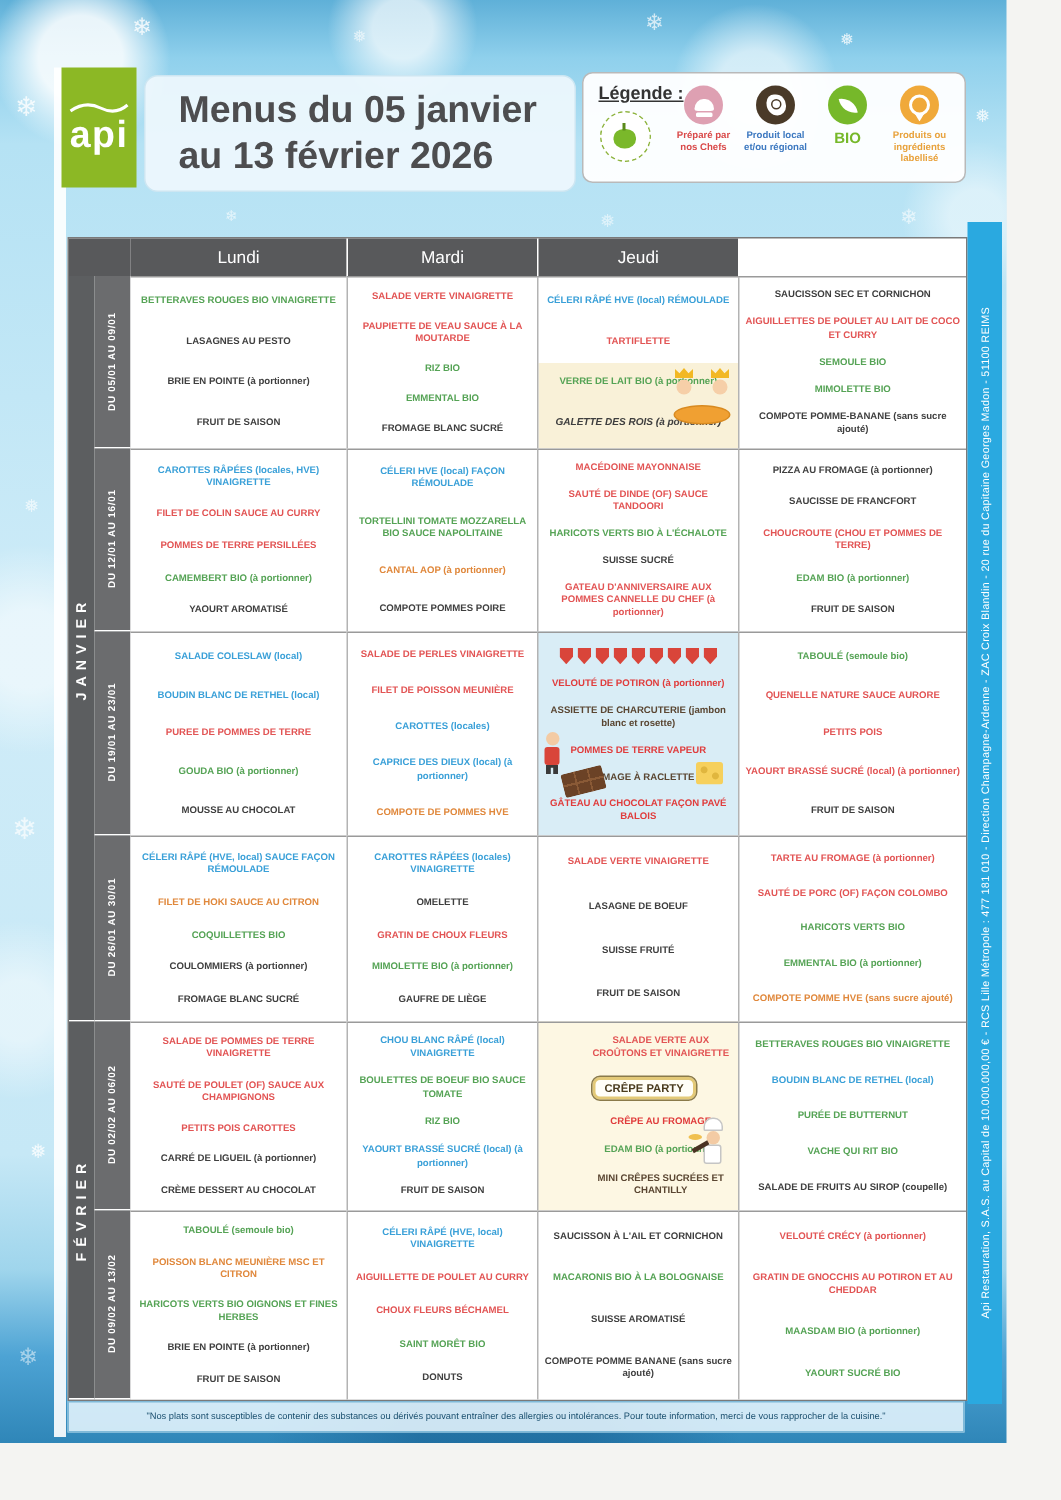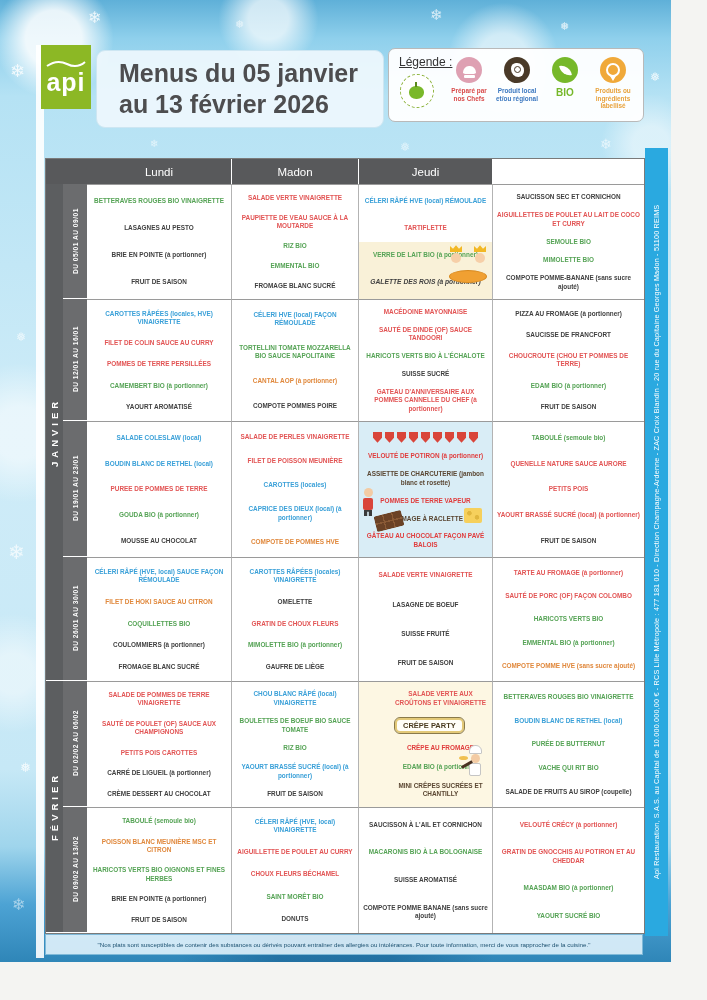--- a/index.html
+++ b/index.html
@@ -12,30 +12,30 @@
       radial-gradient(circle at 40% 2%, rgba(255,255,255,.7) 0 20px, transparent 50px),
       radial-gradient(circle at 75% 6%, rgba(255,255,255,.6) 0 24px, transparent 55px),
       radial-gradient(circle at 3% 45%, rgba(255,255,255,.55) 0 26px, transparent 70px),
       radial-gradient(circle at 2% 70%, rgba(255,255,255,.5) 0 20px, transparent 60px),
       radial-gradient(circle at 97% 15%, rgba(255,255,255,.5) 0 18px, transparent 50px),
       radial-gradient(circle at 50% 97%, rgba(20,90,140,.5) 0 60px, transparent 160px),
       linear-gradient(180deg,#5fb0d8 0%,#8fd0ec 4%,#b5e2f4 10%,#cfecf8 45%,#c6e8f6 80%,#9fd5ec 88%,#4da3d4 94%,#2f86b8 100%);}
   .flake{position:absolute;color:#ffffff;opacity:.8;pointer-events:none;}
   .white-left-margin{position:absolute;left:36px;top:45px;width:8px;height:913px;background:rgba(255,255,255,.9);}
   
-  .logo-box{position:absolute;left:41px;top:45px;width:50px;height:64px;background:#8cb825;
+  .logo-box{position:absolute;left:41px;top:45px;width:50px;height:80px;background:#8cb825;
     display:flex;flex-direction:column;align-items:center;justify-content:center;}
   .logo-text{color:#fff;font-size:25px;font-weight:bold;letter-spacing:1px;margin-top:-2px;}
   .title-box{position:absolute;left:96px;top:50px;width:288px;height:78px;border-radius:9px;
     background:rgba(238,248,253,.93);border:1px solid #cde6f2;display:flex;flex-direction:column;
     justify-content:center;padding-left:22px;box-sizing:border-box;}
   .title-line{font-size:25px;font-weight:bold;color:#4d4d4f;line-height:1.25;}
   .legend-box{position:absolute;left:388px;top:48px;width:254px;height:72px;border-radius:7px;
     background:rgba(255,255,255,.95);border:1px solid #b9b9b9;}
-  .legend-title{position:absolute;left:10px;top:6px;font-size:12px;font-weight:normal;color:#333;
+  .legend-title{position:absolute;left:10px;top:6px;font-size:12px;font-weight:bold;color:#333;
     text-decoration:underline;}
   .apple-badge{position:absolute;left:11px;top:25px;width:34px;height:34px;border-radius:50%;
     background:#fff;border:1.5px dashed #8db33c;box-sizing:border-box;}
   .apple{position:absolute;left:8px;top:11px;width:15px;height:13px;background:#7ab82a;
     border-radius:45% 45% 48% 48%;}
   .apple:before{content:'';position:absolute;left:6px;top:-4px;width:2px;height:5px;background:#5a8a1a;}
   .legend-col{position:absolute;top:8px;width:48px;display:flex;flex-direction:column;align-items:center;}
   .legend-circle{width:26px;height:26px;border-radius:50%;display:flex;align-items:center;
     justify-content:center;position:relative;}
   .legend-label{font-size:6.4px;font-weight:bold;text-align:center;line-height:1.2;margin-top:4px;}
@@ -169,21 +169,21 @@
     <div class="legend-circle" style="background:#f0a93a">
         <div class="rosette-glyph"></div>
       </div>
     <div class="legend-label" style="color:#e8a23c">Produits ou ingrédients labellisé</div>
   </div>
 </div>
 
 <div class="menu-grid">
     <div class="hdr-stub" style="grid-area: 1 / 1 / 2 / 3;"></div>
     <div class="day-hdr" style="grid-area: 1 / 3;">Lundi</div>
-    <div class="day-hdr sep" style="grid-area: 1 / 4;">Madon</div>
+    <div class="day-hdr sep" style="grid-area: 1 / 4;">Mardi</div>
     <div class="day-hdr sep" style="grid-area: 1 / 5;">Jeudi</div>
     <div class="month-label vtext" style="grid-area: 2 / 1 / 6;">JANVIER</div>
     <div class="month-label vtext" style="grid-area: 6 / 1 / 8;">FÉVRIER</div>
     <div class="week-label vtext" style="grid-area: 2 / 2;">DU 05/01 AU 09/01</div>
     <div class="day-cell" style="grid-area: 2 / 3;">
       <div class="menu-item c-bio">BETTERAVES ROUGES BIO VINAIGRETTE</div>
       <div class="menu-item c-plain">LASAGNES AU PESTO</div>
       <div class="menu-item c-plain">BRIE EN POINTE (à portionner)</div>
       <div class="menu-item c-plain">FRUIT DE SAISON</div>
     </div>

